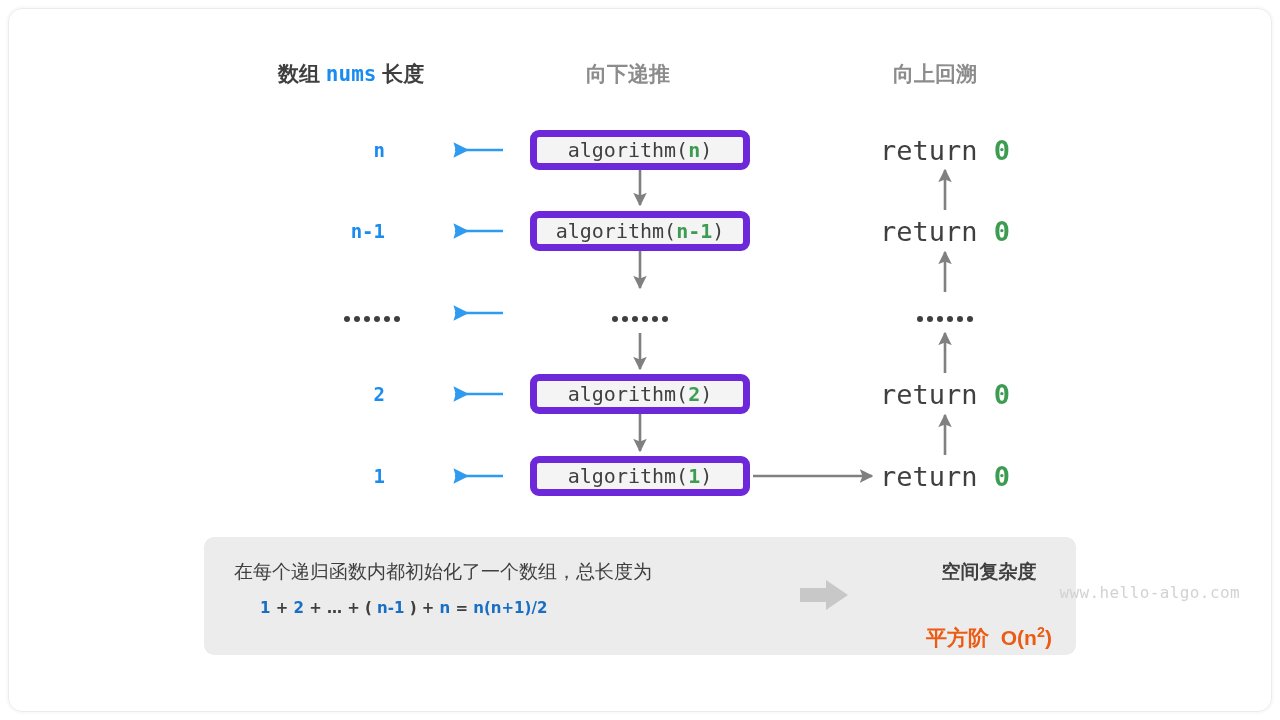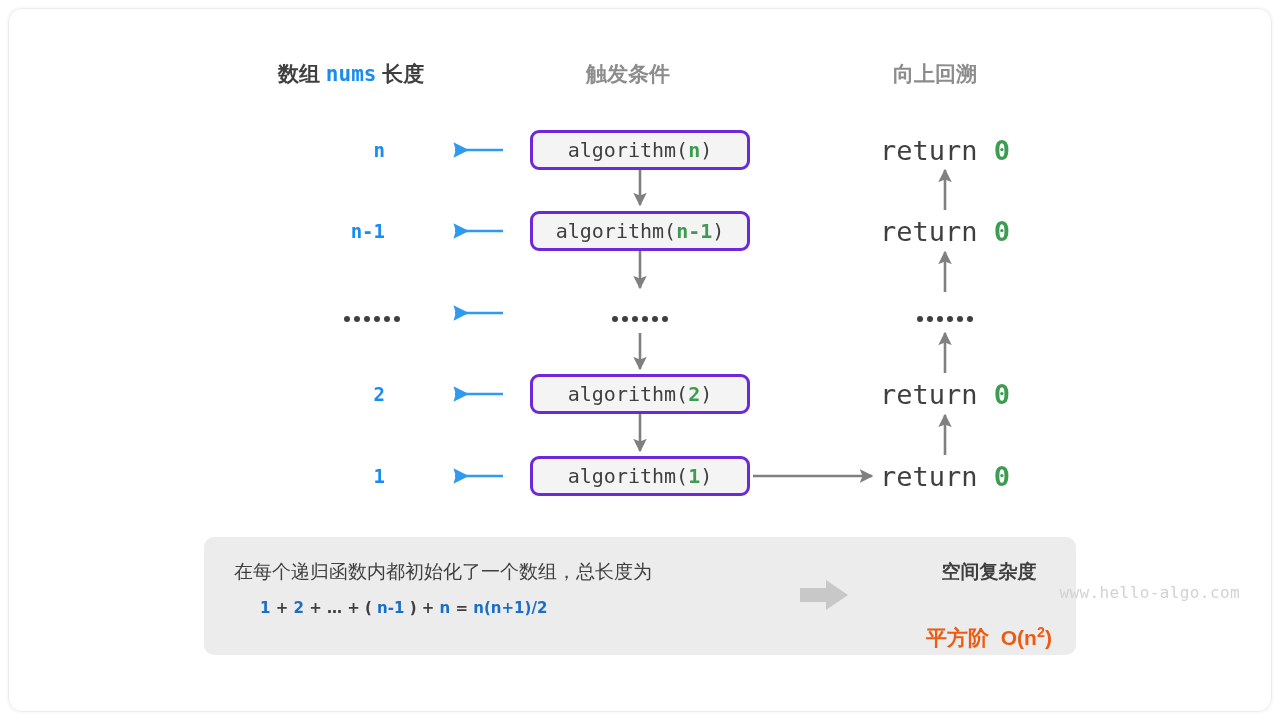--- a/index.html
+++ b/index.html
@@ -63,21 +63,21 @@
   .dots i{
     display:block;width:6px;height:6px;border-radius:50%;
     background:#3f3f3f;
   }
 
   
   .call-box{
     position:absolute;
     box-sizing:border-box;
     background:#f4f4f4;
-    border:3px solid #6d28d9;
+    border:7px solid #6d28d9;
     border-radius:9px;
     display:flex;align-items:center;justify-content:center;
     font-family:"DejaVu Sans Mono","Liberation Mono",monospace;
     font-size:20px;
     color:#3f3f3f;
     transform:translate(-50%,-50%);
     white-space:nowrap;
   }
   .call-box .arg{color:#3d9c52;font-weight:bold;}
 
@@ -195,21 +195,21 @@
     <g stroke="#808080" stroke-width="2.6" fill="none">
       <line x1="753" y1="476" x2="872" y2="476" marker-end="url(#grayArrow)"></line>
     </g>
   </svg>
 
   <div class="col-head dark" style="left:278px;top:60px;">
     <span>数组</span>
     <span class="mono-blue">nums</span>
     <span>长度</span>
   </div>
-  <div class="col-head" style="left:586px;top:60px;">触发条件</div>
+  <div class="col-head" style="left:586px;top:60px;">向下递推</div>
   <div class="col-head" style="left:893px;top:60px;">向上回溯</div>
 
   <div class="len-label" style="left:300px;top:150px;width:85px;">n</div>
   <div class="call-box" style="left:640px;top:150px;width:220px;height:40px;">
     <span>algorithm(</span>
       <span class="arg">n</span>
       <span>)</span>
   </div>
   <div class="ret" style="left:945px;top:150px;">
     <span>return</span>&nbsp;<span class="zero">0</span>

